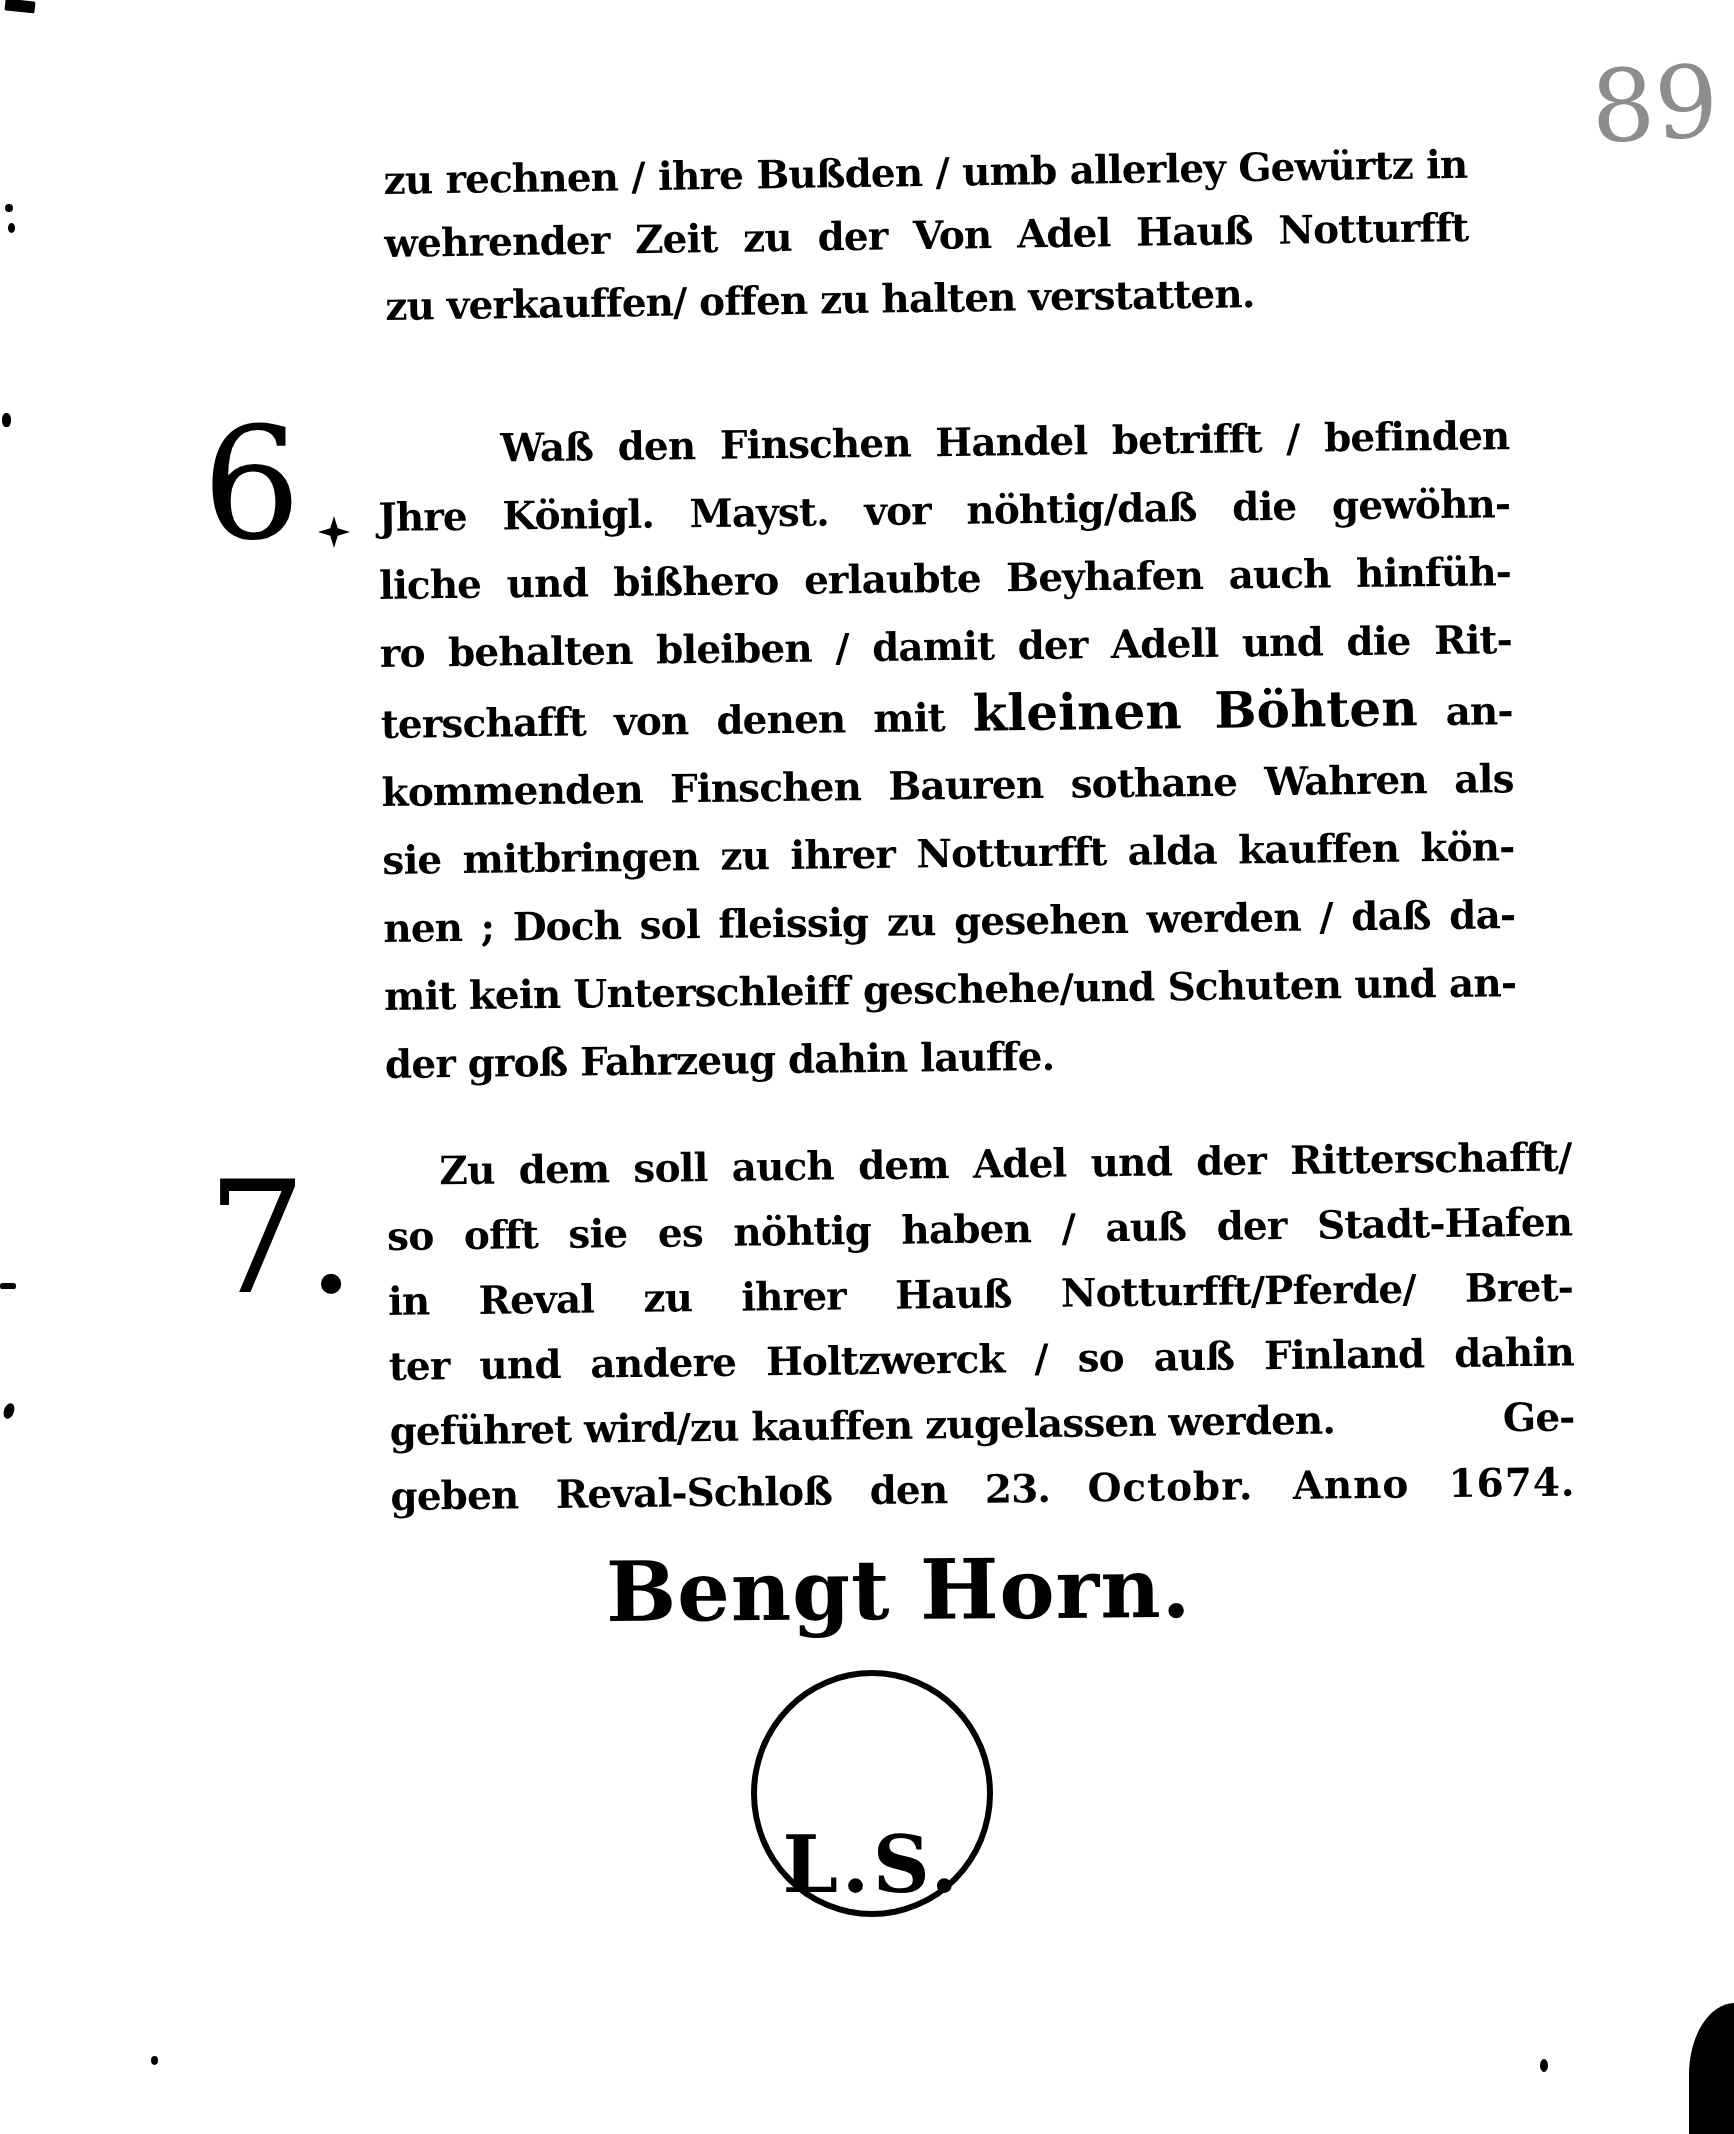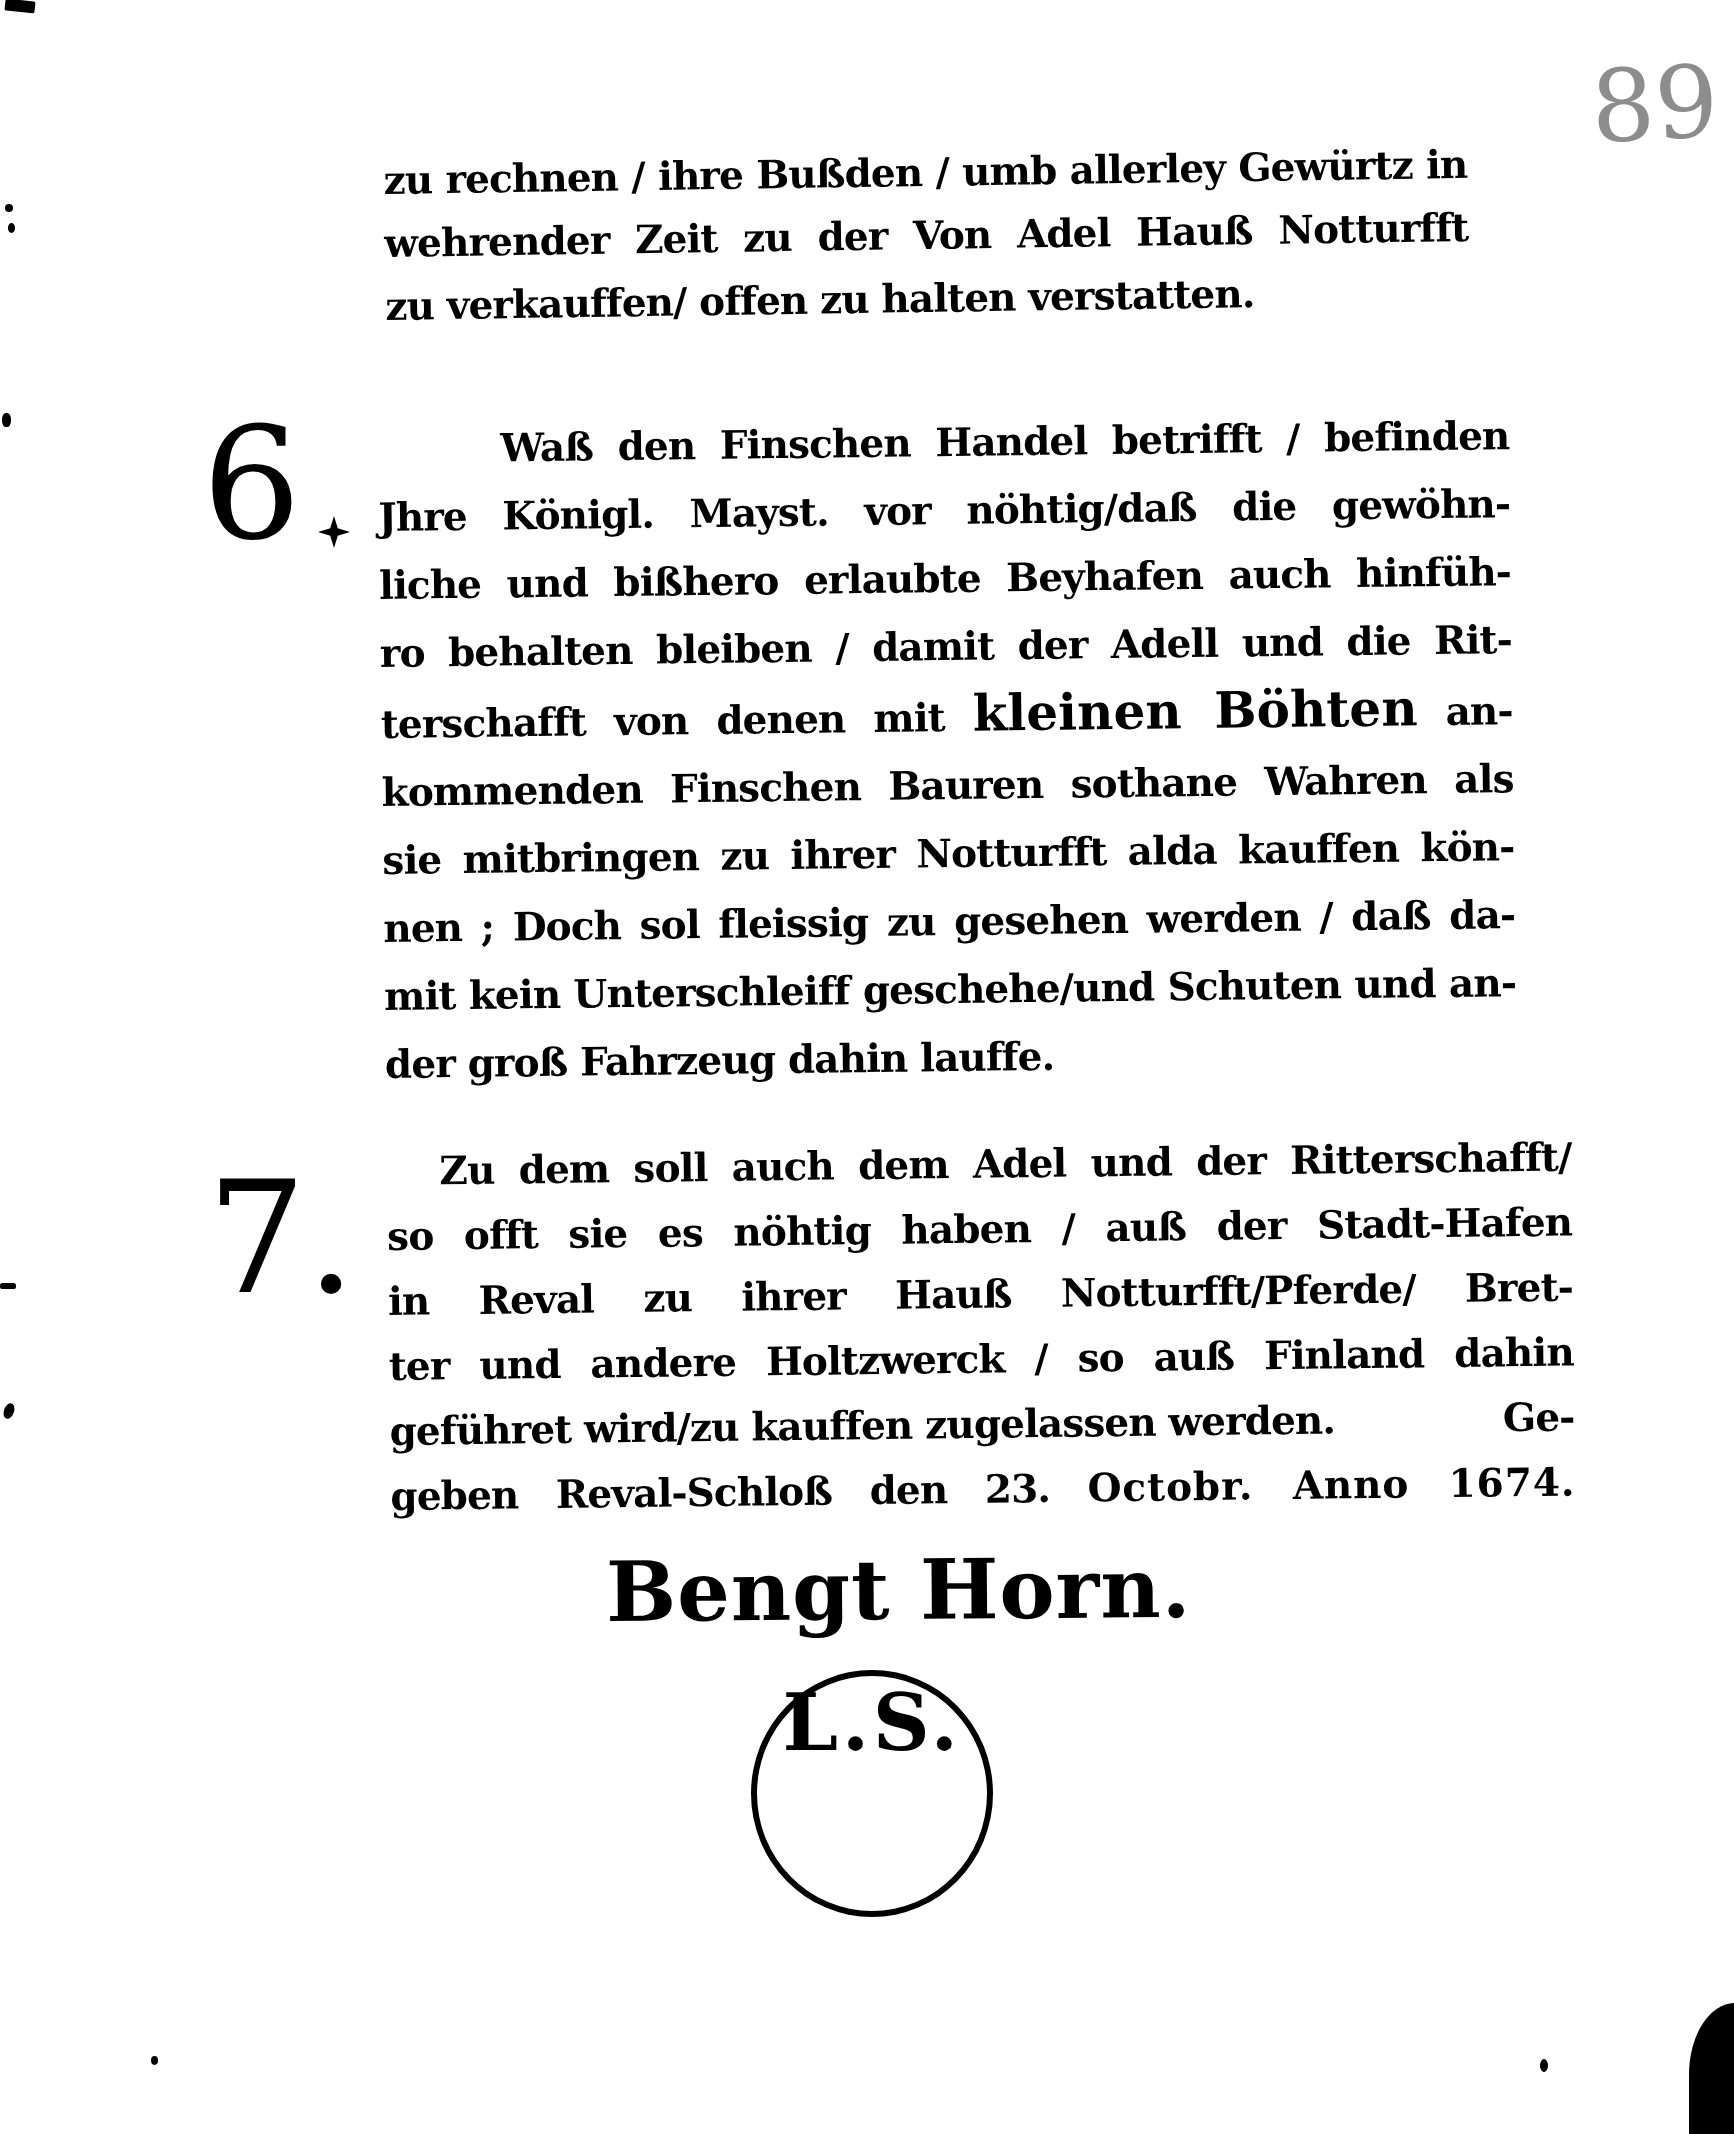--- a/index.html
+++ b/index.html
@@ -45,21 +45,21 @@
   .sig{
     position:absolute;left:606px;top:1541px;
     font-size:83px;font-weight:bold;letter-spacing:0.9px;
     transform:rotate(-0.4deg);
   }
   
   .seal{
     position:absolute;left:751px;top:1670px;
     width:230px;height:235px;
     border:6.1px solid #000;border-radius:50%;
-    display:flex;align-items:flex-start;justify-content:center;
+    display:flex;align-items:flex-end;justify-content:center;
   }
   .seal-text{
     font-size:79px;font-weight:bold;letter-spacing:3.5px;
   }
   
   .pgnum{
     position:absolute;left:1591px;top:46px;
     font-size:100px;color:#8d8d8d;
     transform:rotate(-3deg);
     font-weight:normal;

